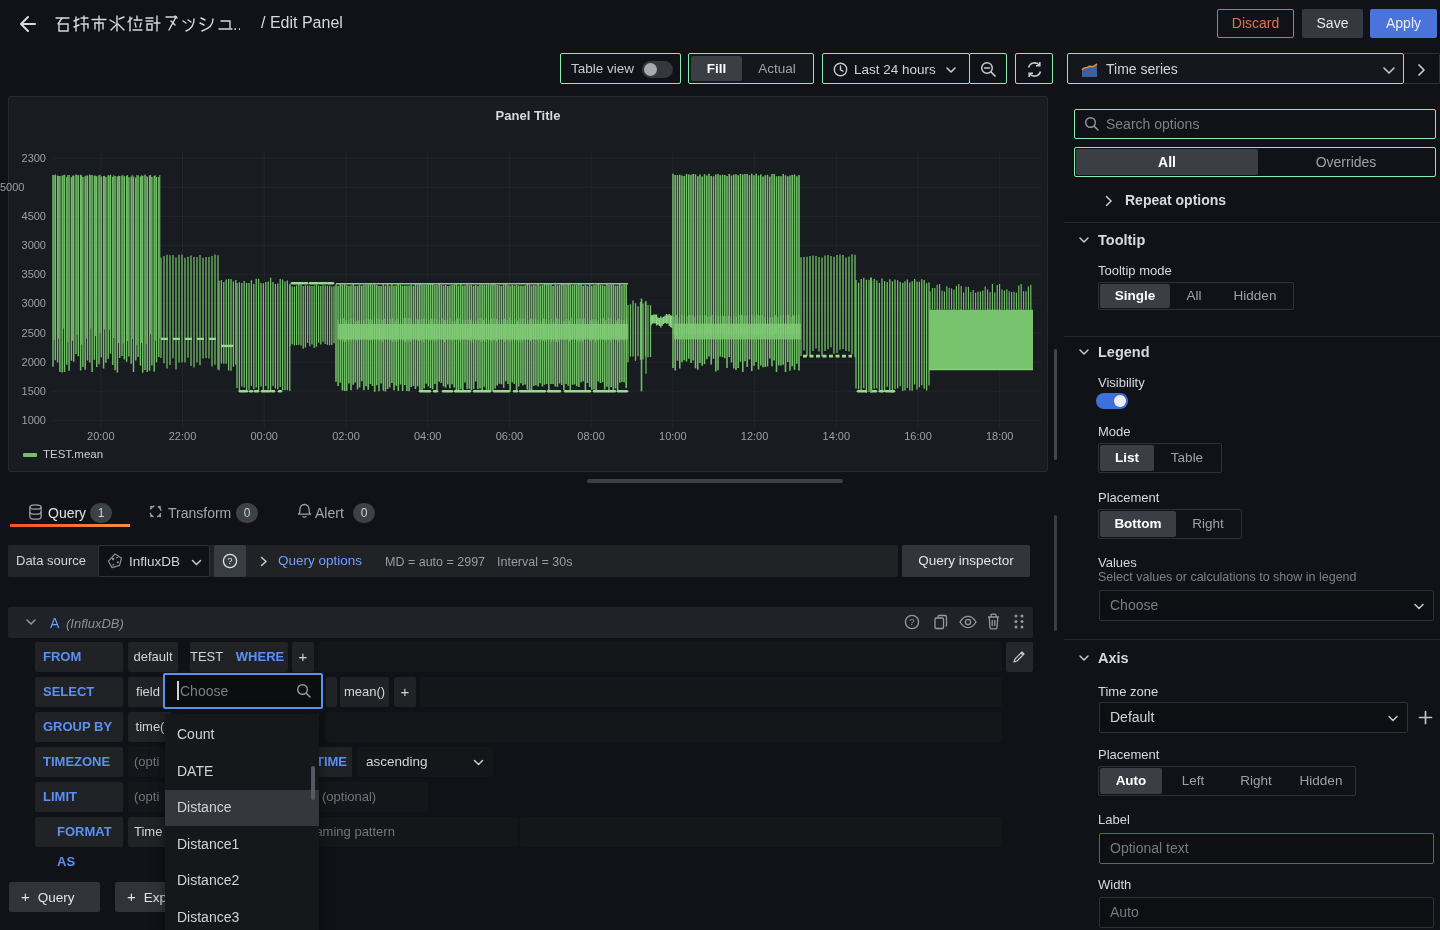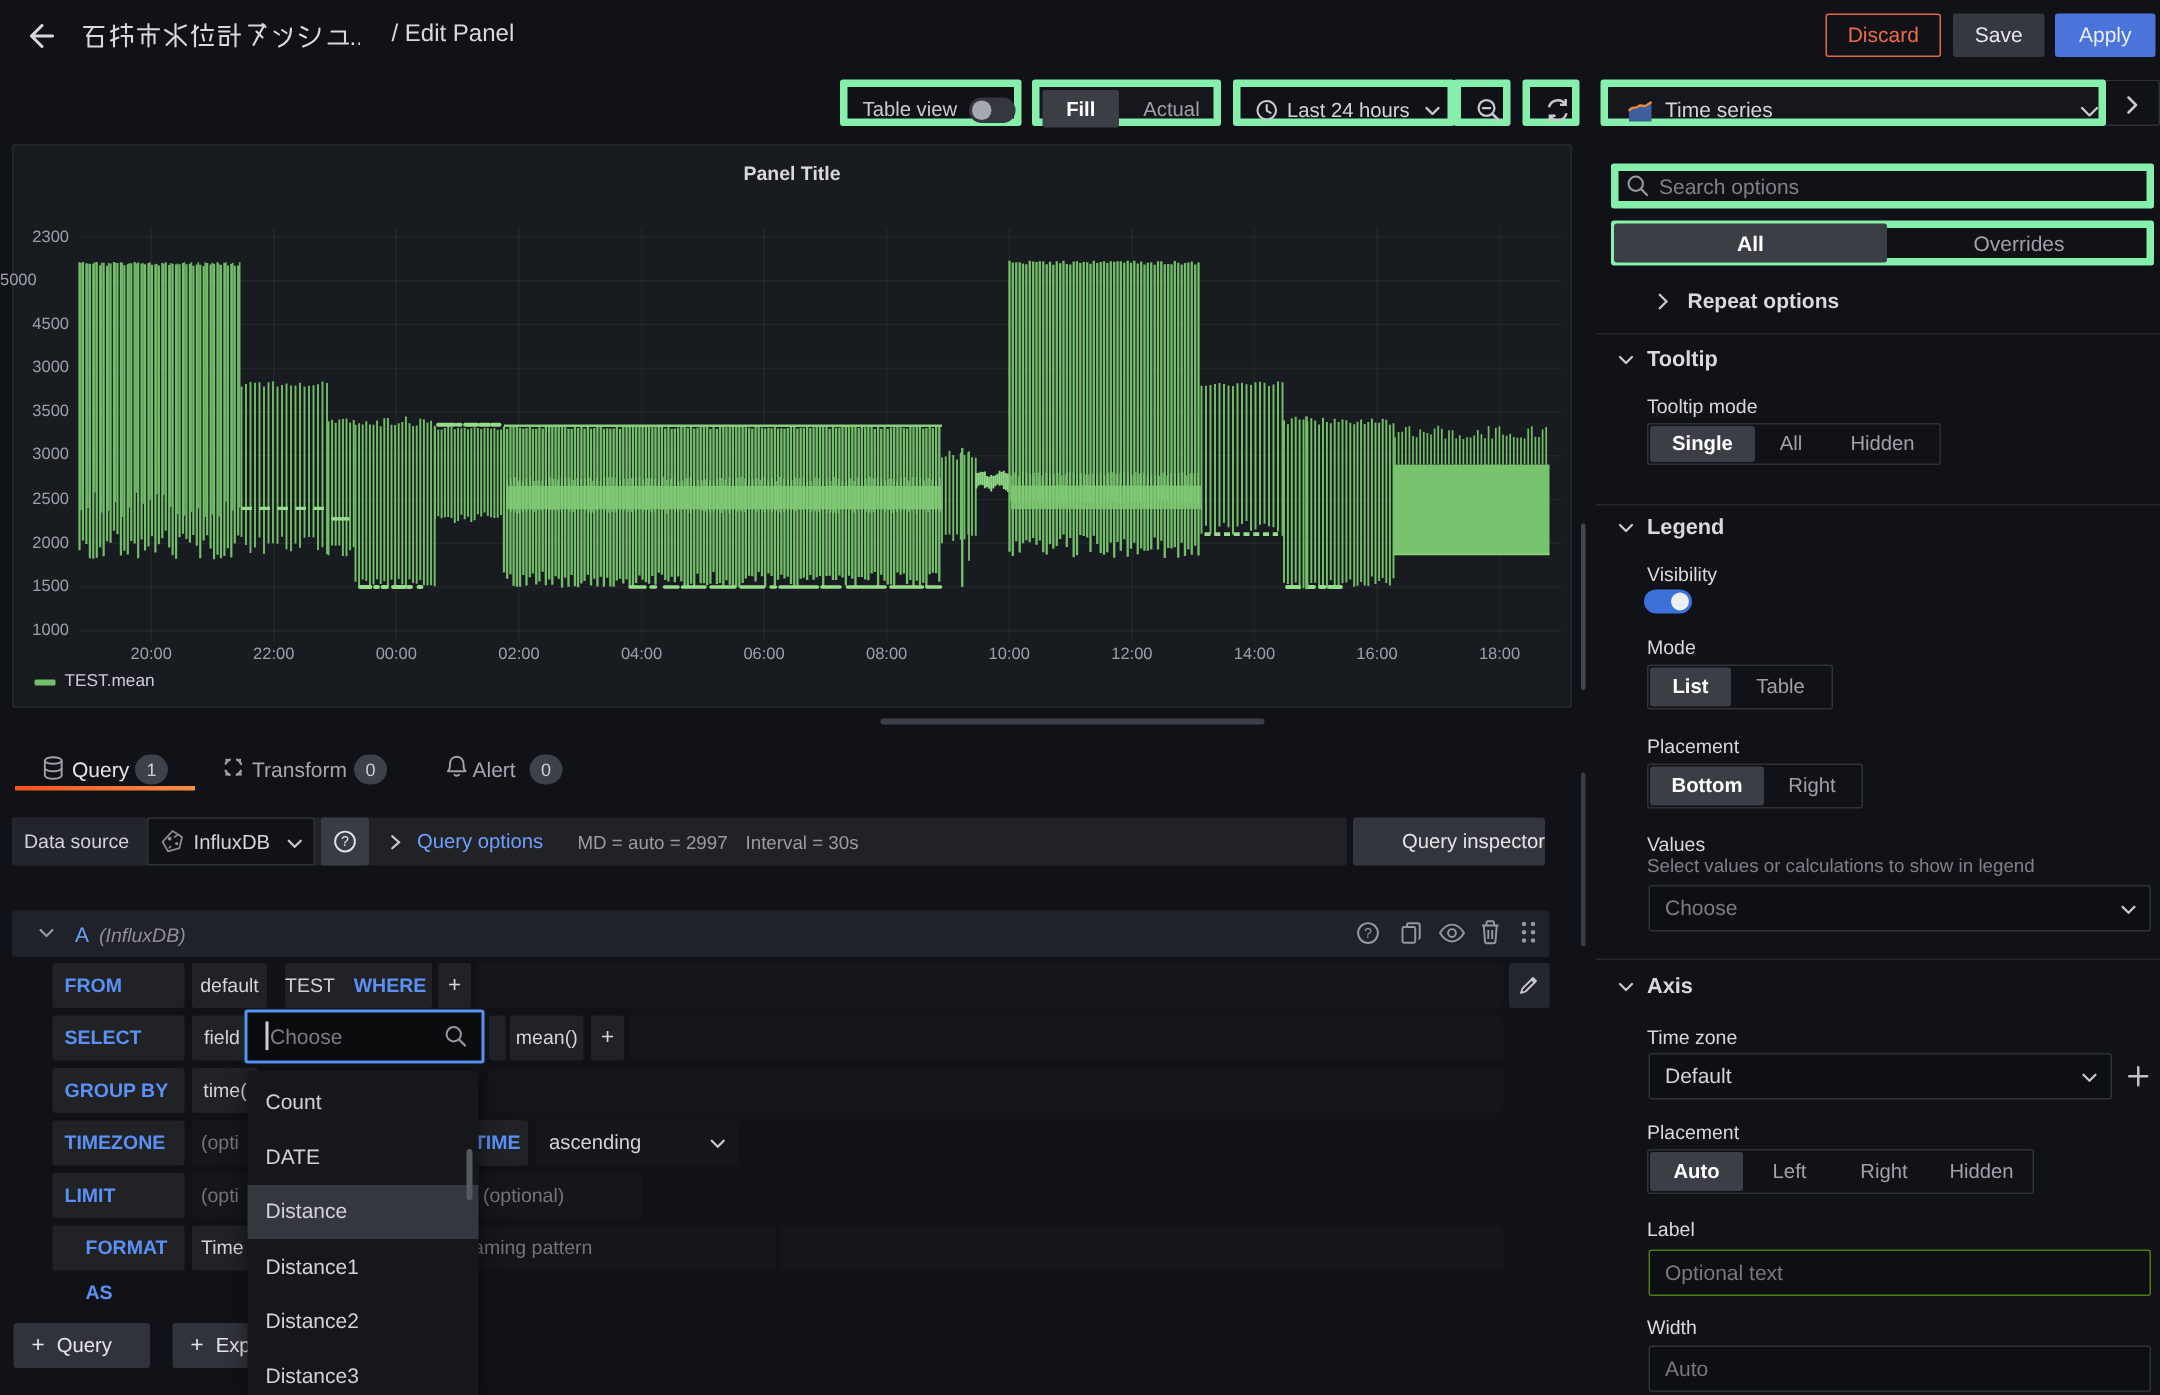--- a/index.html
+++ b/index.html
@@ -1,17 +1,17 @@
 <!DOCTYPE html>
 <html><head><meta charset="utf-8">
 <style>
 *{margin:0;padding:0;box-sizing:border-box}
 html,body{width:1440px;height:930px;overflow:hidden;background:#111217;font-family:"Liberation Sans",sans-serif;color:#ccccdc;-webkit-font-smoothing:antialiased}
 .abs{position:absolute}
-.bd{border:5px solid #86efac;border-radius:2px}
+.bd{border:1px solid #86efac;border-radius:2px}
 .seg-on{background:#3b3f45;color:#fff;font-weight:700;border-radius:2px}
 .seg-off{color:#9fa1a8;font-weight:500}
 svg{display:block}
 </style></head>
 <body>
 
 <div class="abs" style="left:0;top:0;width:1440px;height:48px;background:#111217">
   <svg class="abs" style="left:15px;top:13px" width="22" height="22" viewBox="0 0 22 22">
       <path d="M13 4 L6 11 L13 18 M6 11 H20" stroke="#d8d9dd" stroke-width="2.1" fill="none" stroke-linecap="round" stroke-linejoin="round"></path>
     </svg>
@@ -292,21 +292,21 @@
       <circle cx="8" cy="8" r="6.6" stroke="#dfe0e5" stroke-width="1.3" fill="none"></circle>
       <text x="8" y="11.3" text-anchor="middle" font-size="9.5" fill="#dfe0e5" font-family="Liberation Sans">?</text>
     </svg>
 </div>
 <svg class="abs" style="left:260px;top:556px" width="8" height="11" viewBox="0 0 8 11">
     <path d="M1.5 1.5 L6 5.5 L1.5 9.5" stroke="#c9cad1" stroke-width="1.5" fill="none" stroke-linecap="round"></path>
   </svg>
 <div class="abs" style="left:278px;top:553px;font-size:13.5px;font-weight:500;color:#6e9fff">Query options</div>
 <div class="abs" style="left:385px;top:555px;font-size:12.5px;color:#9a9ca3">MD = auto = 2997</div>
 <div class="abs" style="left:497px;top:555px;font-size:12.5px;color:#9a9ca3">Interval = 30s</div>
-<div class="abs" style="left:902px;top:545px;width:128px;height:32px;background:#32363c;border-radius:2px;text-align:right;line-height:32px;font-size:13.5px;font-weight:500;color:#e3e4e8">Query inspector</div>
+<div class="abs" style="left:902px;top:545px;width:128px;height:32px;background:#32363c;border-radius:2px;text-align:center;line-height:32px;font-size:13.5px;font-weight:500;color:#e3e4e8">Query inspector</div>
 
 <div class="abs" style="left:8px;top:607px;width:1025px;height:31px;background:#1f2228;border-radius:2px"></div>
 <svg class="abs" style="left:25px;top:618px" width="12" height="8" viewBox="0 0 12 8">
     <path d="M2 2 L6 6 L10 2" stroke="#9698a0" stroke-width="1.5" fill="none" stroke-linecap="round"></path>
   </svg>
 <div class="abs" style="left:50px;top:615px;font-size:14px;font-weight:500;color:#6e9fff">A</div>
 <div class="abs" style="left:66px;top:616px;font-size:13px;font-style:italic;color:#8e9096">(InfluxDB)</div>
 <svg class="abs" style="left:904px;top:614px" width="16" height="16" viewBox="0 0 16 16">
     <circle cx="8" cy="8" r="6.6" stroke="#9698a0" stroke-width="1.3" fill="none"></circle>
     <text x="8" y="11.4" text-anchor="middle" font-size="9.5" fill="#9698a0" font-family="Liberation Sans">?</text>

